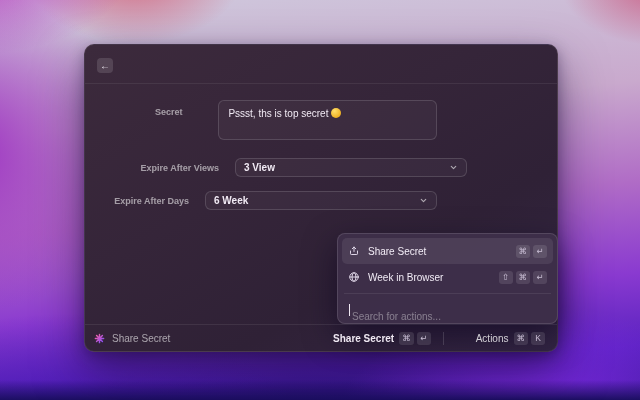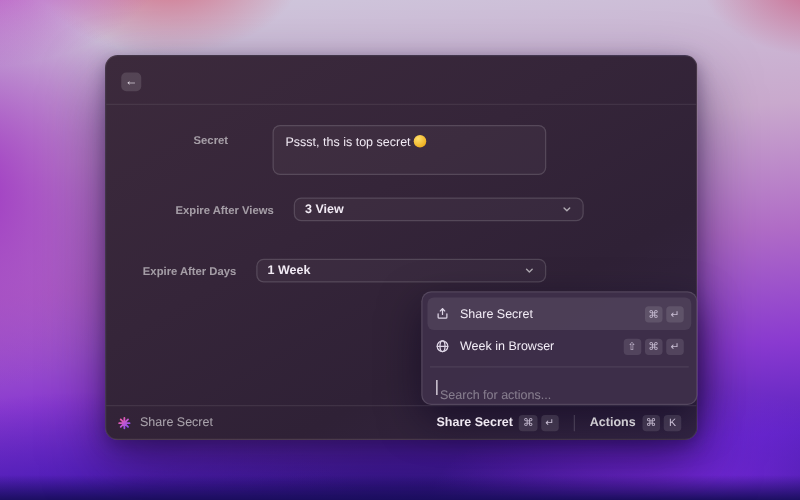--- a/index.html
+++ b/index.html
@@ -101,21 +101,21 @@
   
   .statusbar {
     position:absolute; left:0; right:0; bottom:0; height:27px;
     border-top:1px solid rgba(255,255,255,0.08);
     display:flex; align-items:center; padding:0 9px; gap:7px;
   }
   .statusbar .app-title { color:rgba(255,255,255,0.58); font-size:10px; }
   .statusbar .spacer { flex:1; }
   .bar-action { display:flex; align-items:center; gap:5px; border:none; background:transparent; padding:2px 3px; border-radius:4px; }
   .bar-action .lbl { color:#efe8f2; font-size:10px; font-weight:700; }
-  .bar-action.secondary .lbl { color:rgba(255,255,255,0.78); font-weight:700; }
+  .bar-action.secondary .lbl { color:rgba(255,255,255,0.78); font-weight:400;margin-left:20px; }
   .bar-divider { width:1px; height:13px; background:rgba(255,255,255,0.14); margin:0 2px; }
 
   svg { display:block; }
 </style>
 </head>
 <body>
 
 <div class="wallpaper"></div>
 
 <div class="window">
@@ -136,24 +136,24 @@
     <div class="control select-box">
       <span>3 View</span>
       <span class="chev">
         <svg width="9" height="9" viewBox="0 0 24 24" fill="none" stroke="rgba(255,255,255,0.6)" stroke-width="3" stroke-linecap="round" stroke-linejoin="round">
             <polyline points="6 9 12 15 18 9"></polyline>
           </svg>
       </span>
     </div>
   </div>
 
-  <div class="form-row" style="top:162px; align-items:center;">
+  <div class="form-row" style="top:146px; align-items:center;">
     <div class="form-label">Expire After Days</div>
     <div class="control select-box">
-      <span>1 Week</span>
+      <span>6 Week</span>
       <span class="chev">
         <svg width="9" height="9" viewBox="0 0 24 24" fill="none" stroke="rgba(255,255,255,0.6)" stroke-width="3" stroke-linecap="round" stroke-linejoin="round">
             <polyline points="6 9 12 15 18 9"></polyline>
           </svg>
       </span>
     </div>
   </div>
 
   <div class="popup">
     <div class="popup-row selected">

